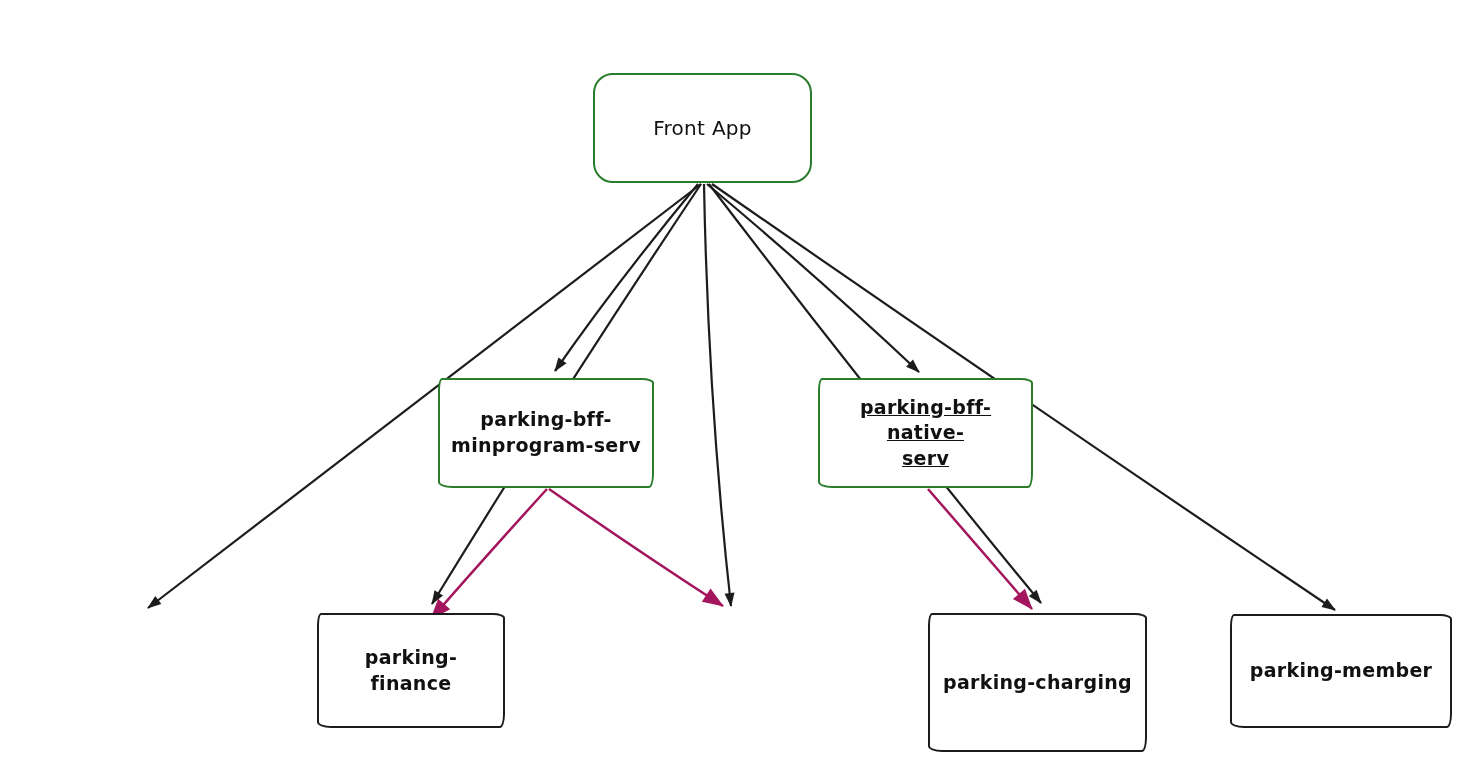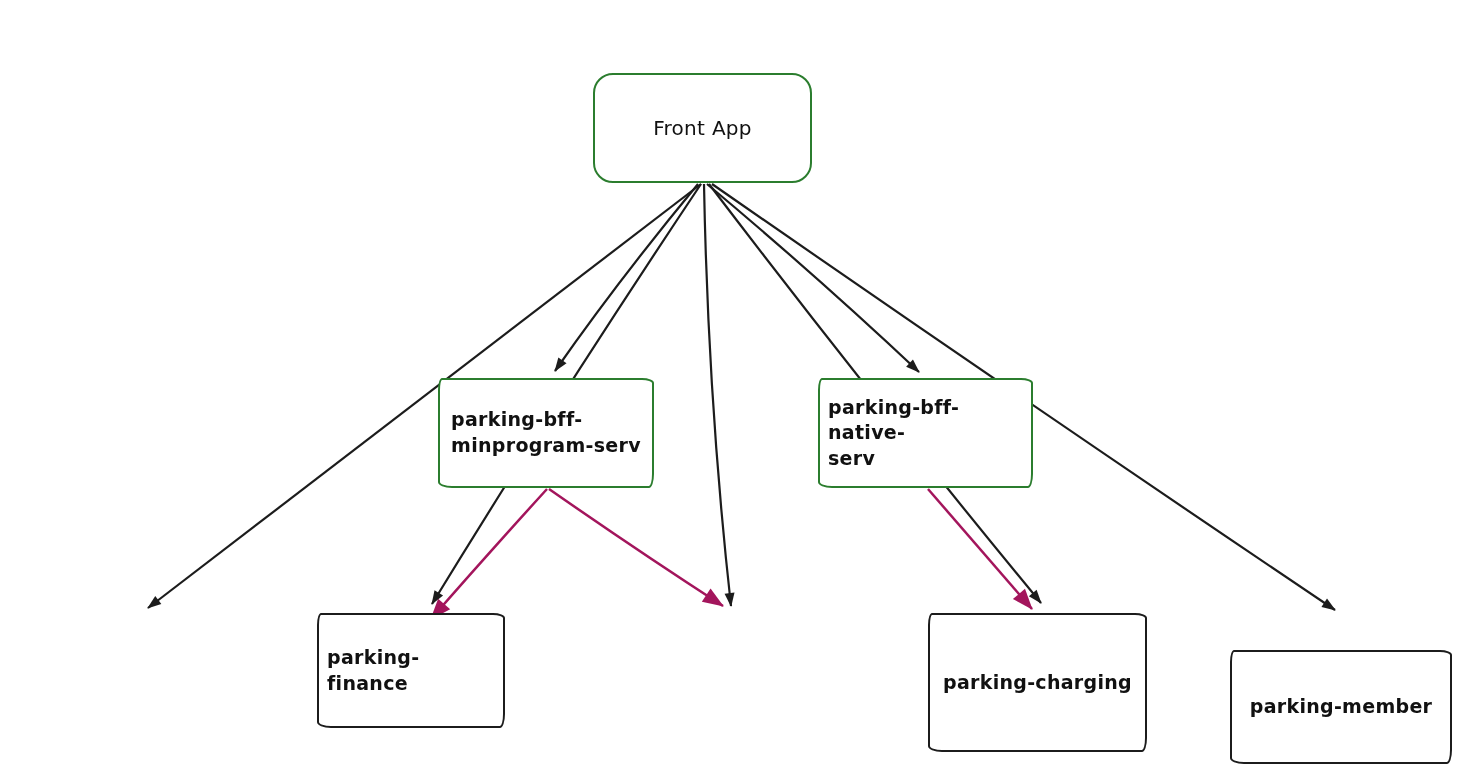--- a/index.html
+++ b/index.html
@@ -25,21 +25,21 @@
   .edge {
     fill: none;
   }
   .node {
     position: absolute;
     z-index: 2;
     background: #ffffff;
     display: flex;
     align-items: center;
     justify-content: center;
-    text-align: left;
+    text-align: center;
     box-sizing: border-box;
     color: var(--text, #111111);
   }
   .node.green {
     border: 2.2px solid var(--green-border, #2b7d2e);
   }
   .node.black {
     border: 2.2px solid var(--black-border, #1c1c1c);
   }
   .node.rounded {
@@ -91,32 +91,32 @@
 
   <div class="node green rounded" style="left:593px; top:73px; width:219px; height:110px;">
     <span class="label">Front App</span>
   </div>
 
   <div class="node green sketchy" style="left:438px; top:378px; width:216px; height:110px;">
     <span class="label bold">parking-bff-
 minprogram-serv</span>
   </div>
 
-  <div class="node green sketchy" style="left:818px; top:378px; width:215px; height:110px;">
+  <div class="node green sketchy" style="left:818px; top:378px; width:215px; height:110px;text-decoration:underline;">
     <span class="label bold">parking-bff-native-
 serv</span>
   </div>
 
 
   <div class="node black sketchy" style="left:317px; top:613px; width:188px; height:115px;">
     <span class="label bold">parking-finance</span>
   </div>
 
 
   <div class="node black sketchy" style="left:928px; top:613px; width:219px; height:139px;">
     <span class="label bold">parking-charging</span>
   </div>
 
-  <div class="node black sketchy" style="left:1230px; top:614px; width:222px; height:114px;margin-top:36px;">
+  <div class="node black sketchy" style="left:1230px; top:614px; width:222px; height:114px;">
     <span class="label bold">parking-member</span>
   </div>
 
 </div>
 
 </body></html>

